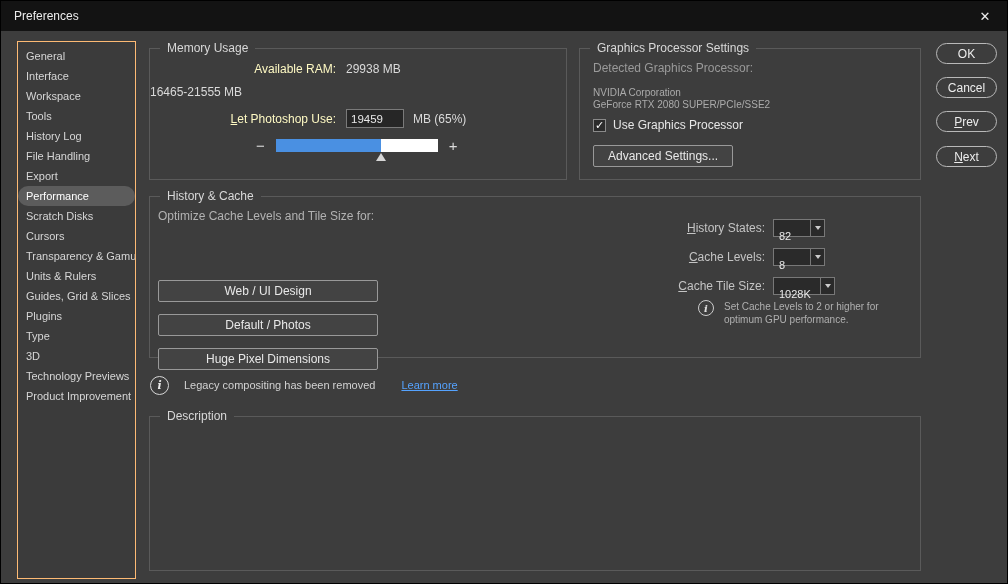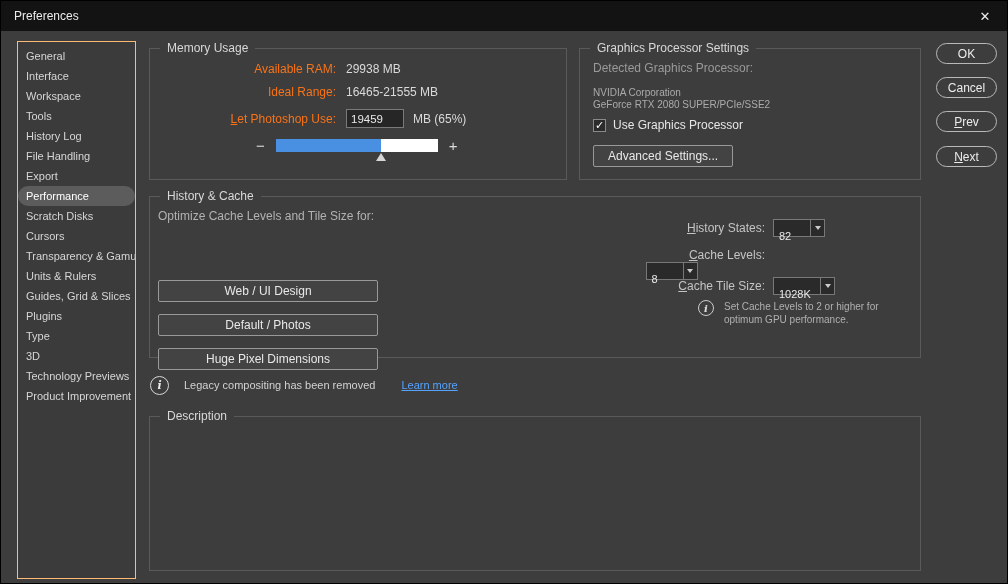--- a/index.html
+++ b/index.html
@@ -15,21 +15,21 @@
   .close-btn { position:absolute; right:0; top:0; width:44px; height:30px; display:flex; align-items:center; justify-content:center; color:#ececec; font-size:13px; cursor:pointer; }
   
   .sidebar { position:absolute; left:16px; top:40px; width:119px; height:538px; border:1px solid #fdba74; background:#3b3b3b; padding-top:4px; }
   .side-item { height:20px; line-height:20px; padding-left:8px; font-size:11px; color:#d6d6d6; cursor:pointer; white-space:nowrap; overflow:hidden; }
   .side-item.selected { background:#5c5c5c; color:#ffffff;border-radius:10px; }
   
   .panel { position:absolute; border:1px solid #5a5a5a; }
   .legend { position:absolute; top:-8px; left:10px; background:#3d3d3d; padding:0 7px; font-size:12px; color:#d8d8d8; white-space:nowrap; }
   
   .mem-row { position:absolute; left:0; right:0; display:flex; align-items:center; font-size:12px; }
-  .mem-label { display:inline-block; width:186px; text-align:right; margin-right:10px; color:#f97316; }
+  .mem-label { display:inline-block; width:186px; text-align:right; margin-right:10px; color:#fef9c3; }
   .mem-value { color:#dadada; }
   .num-input { width:58px; height:19px; background:#262626; border:1px solid #7a7a7a; color:#e8e8e8; font-family:"Liberation Sans", sans-serif; font-size:11.5px; padding:0 4px; }
   .mem-suffix { margin-left:9px; color:#dadada; }
   .slider-row { position:absolute; left:106px; top:90px; display:flex; align-items:center; gap:11px; }
   .slider-minus, .slider-plus { color:#dcdcdc; font-size:15px; line-height:13px; }
   .slider-track { position:relative; width:162px; height:13px; background:#ffffff; cursor:pointer; }
   .slider-fill { position:absolute; left:0; top:0; bottom:0; background:#4a90e2; }
   .slider-thumb { position:absolute; bottom:-9px; width:0; height:0; border-left:5px solid transparent; border-right:5px solid transparent; border-bottom:8px solid #d6d6d6; cursor:pointer; }
   
   .gp-detected { position:absolute; left:13px; top:12px; font-size:12px; color:#9a9a9a; }
@@ -95,21 +95,20 @@
     <div class="side-item">Product Improvement</div>
   </div>
 
   <div class="panel" style="left:148px; top:47px; width:418px; height:132px;">
     <span class="legend">Memory Usage</span>
     <div class="mem-row" style="top:13px;">
       <span class="mem-label">Available RAM:</span>
       <span class="mem-value">29938 MB</span>
     </div>
     <div class="mem-row" style="top:36px;">
-      <span class="mem-label">Ideal Range:</span>
       <span class="mem-value">16465-21555 MB</span>
     </div>
     <div class="mem-row" style="top:60px;">
       <span class="mem-label mnemonic">Let Photoshop Use:</span>
       <input class="num-input" value="19459" style="">
       <span class="mem-suffix">MB (65%)</span>
     </div>
     <div class="slider-row">
       <span class="slider-minus">−</span>
       <div class="slider-track">
@@ -154,21 +153,21 @@
 
     <div class="hc-row" style="top:22px;">
       <span class="hc-label mnemonic">History States:</span>
       <div class="dropdown w52">
         <span class="dd-value">82</span>
         <span class="dd-chevron">
             <span class="dd-arrow"></span>
           </span>
       </div>
     </div>
-    <div class="hc-row" style="top:51px;flex-direction:column;">
+    <div class="hc-row" style="top:51px;">
       <span class="hc-label mnemonic">Cache Levels:</span>
       <div class="dropdown w52">
         <span class="dd-value">8</span>
         <span class="dd-chevron">
             <span class="dd-arrow"></span>
           </span>
       </div>
     </div>
     <div class="hc-row" style="top:80px;">
       <span class="hc-label mnemonic">Cache Tile Size:</span>

